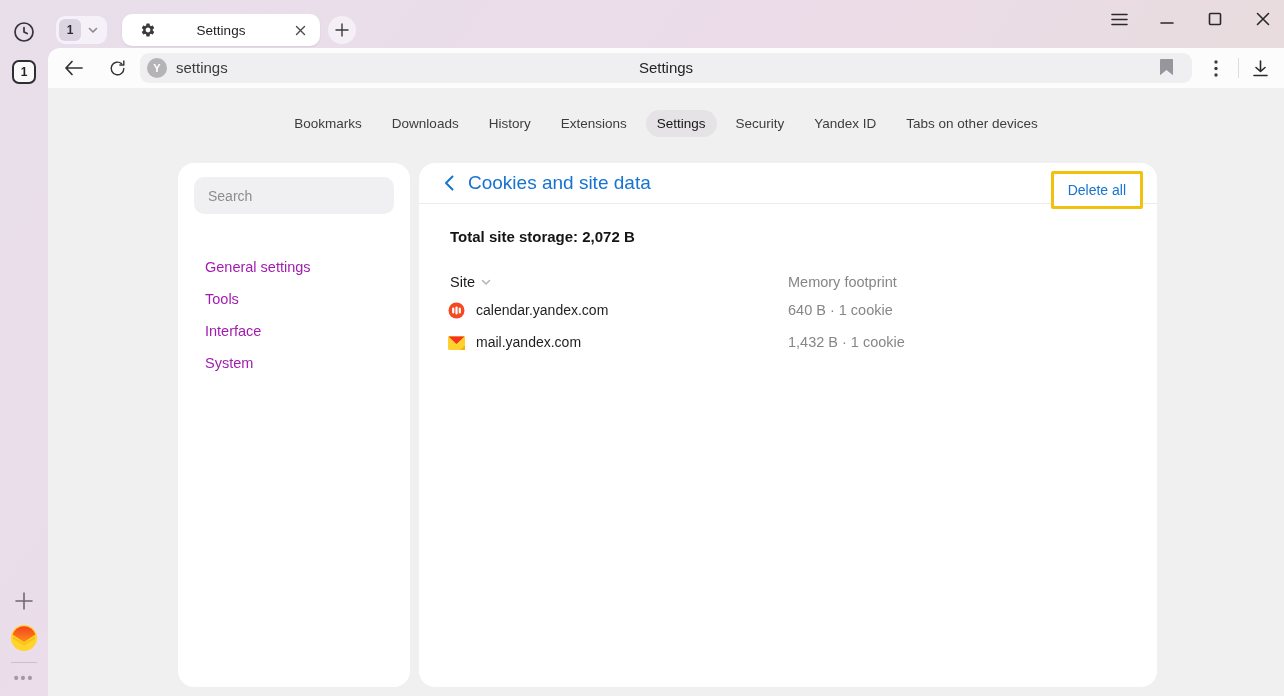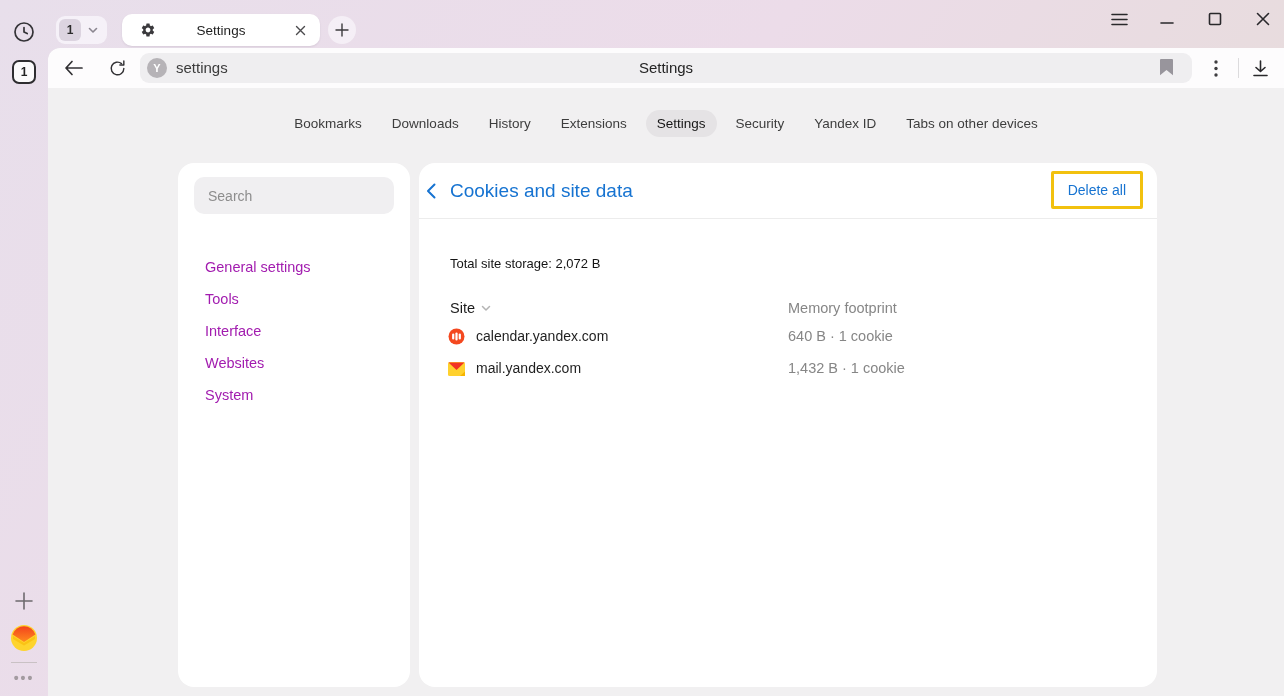--- a/index.html
+++ b/index.html
@@ -54,28 +54,28 @@
 
   .card { position:absolute; top:75px; background:#fff; border-radius:16px; }
   .sidebar-card { left:130px; width:232px; height:524px; }
   .main-card { left:371px; width:738px; height:524px; }
 
   .search-box { margin:14px 16px 8px; height:37px; width:200px; background:#f0eff1; border:none; border-radius:10px; padding:0 14px; font-size:14px; color:#333; font-family:inherit; outline:none; }
   .search-box::placeholder { color:#8d8d8d; }
   .side-list { margin-top:29px; }
   .side-item { height:32px; line-height:32px; padding-left:27px; font-size:14.5px; color:#a21caf; cursor:pointer; }
 
-  .main-header { position:relative; height:56px; border-bottom:1px solid #ececec; display:flex; align-items:center; }
+  .main-header { position:relative; height:41px; border-bottom:1px solid #ececec; display:flex; align-items:center; padding-left:18px; }
   .back-chevron { display:flex; align-items:center; justify-content:center; width:24px; height:24px; cursor:pointer; }
   .main-title { font-size:19px; color:#1673d1; margin-left:7px; cursor:pointer; }
   .delete-all-box { position:absolute; right:14px; top:8px; border:3px solid #f2c10e; border-radius:2px; padding:7px 14px; background:#fff; cursor:pointer;text-align:right; }
   .delete-all-label { font-size:14px; color:#1673d1; }
 
   .main-body { padding:0 0 0 31px; position:relative; }
-  .total-row { margin-top:37px; font-size:13px; font-weight:400; color:#151515; }
+  .total-row { margin-top:24px; font-size:15px; font-weight:700; color:#151515; }
   .tbl-header { position:relative; margin-top:29px; height:20px; }
   .col-site { position:absolute; left:0; top:0; font-size:14.5px; color:#1b1b1b; display:flex; align-items:center; gap:6px; cursor:pointer; }
   .col-mem { position:absolute; left:338px; top:0; font-size:14.5px; color:#868686;text-align:right; }
   .site-row { position:relative; height:32px; }
   .row-fav { position:absolute; left:-2px; top:8px; width:17px; height:17px; display:flex; align-items:center; }
   .row-name { position:absolute; left:26px; top:0; line-height:32px; font-size:14px; color:#1f1f1f; }
   .row-mem { position:absolute; left:338px; top:0; line-height:32px; font-size:14.5px; color:#868686; }
 
   svg { display:block; }
 </style>
@@ -216,21 +216,20 @@
       <span class="nav-tab">Yandex ID</span>
       <span class="nav-tab">Tabs on other devices</span>
     </div>
 
     <div class="card sidebar-card">
       <input class="search-box" type="text" placeholder="Search" style="">
       <div class="side-list">
         <div class="side-item">General settings</div>
         <div class="side-item">Tools</div>
         <div class="side-item">Interface</div>
-        <div class="side-item">Websites</div>
         <div class="side-item">System</div>
       </div>
     </div>
 
     <div class="card main-card">
       <div class="main-header">
         <span class="back-chevron">
           <svg width="10" height="16" viewBox="0 0 10 16">
               <path d="M8.5 1.5 2 8l6.5 6.5" fill="none" stroke="#1673d1" stroke-width="2" stroke-linecap="round" stroke-linejoin="round"></path>
             </svg>

